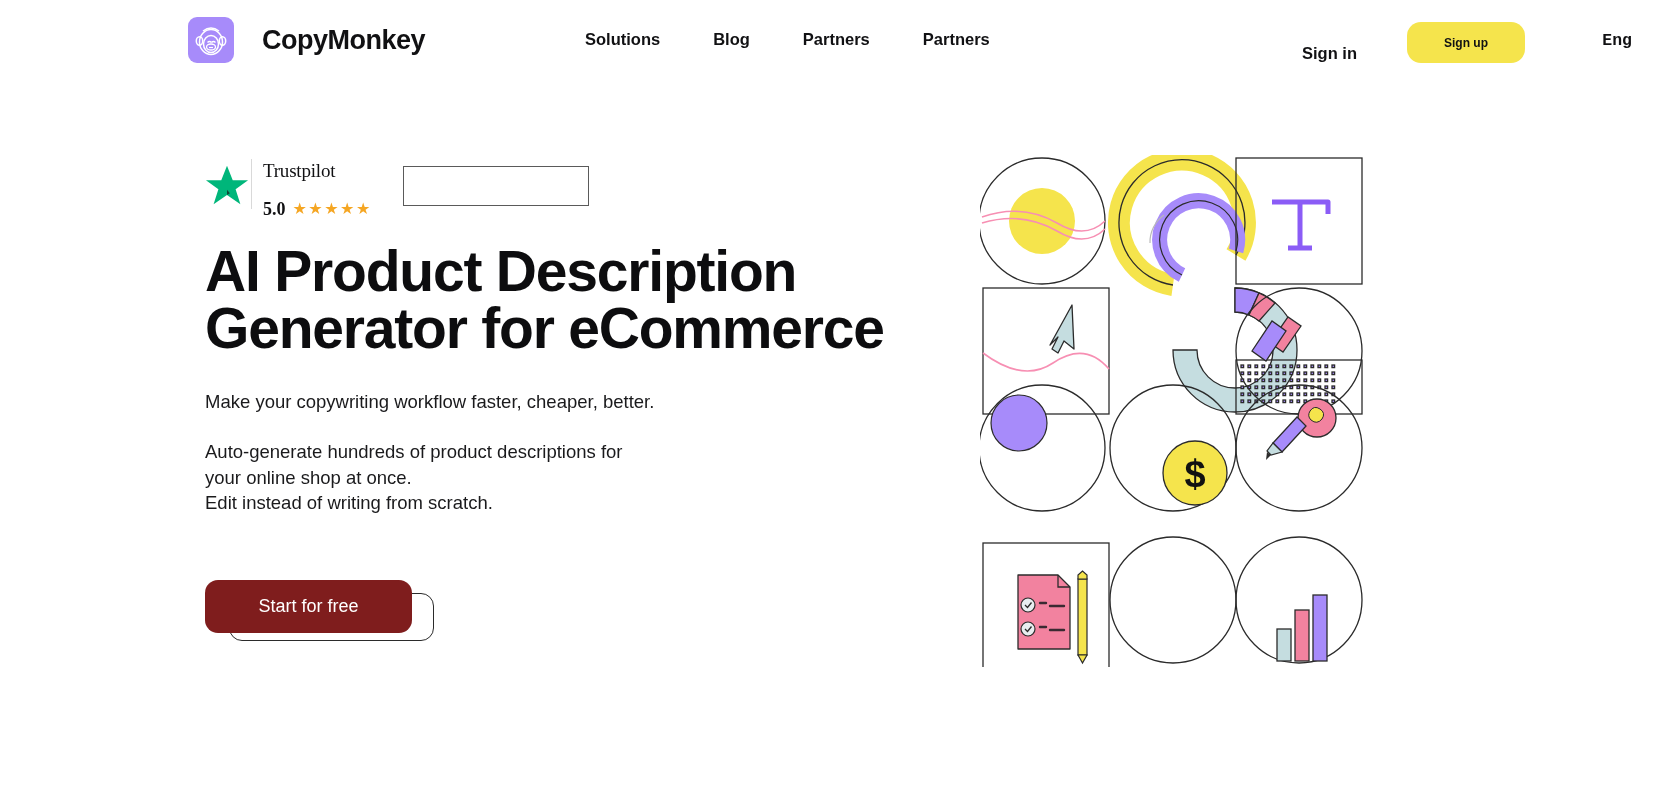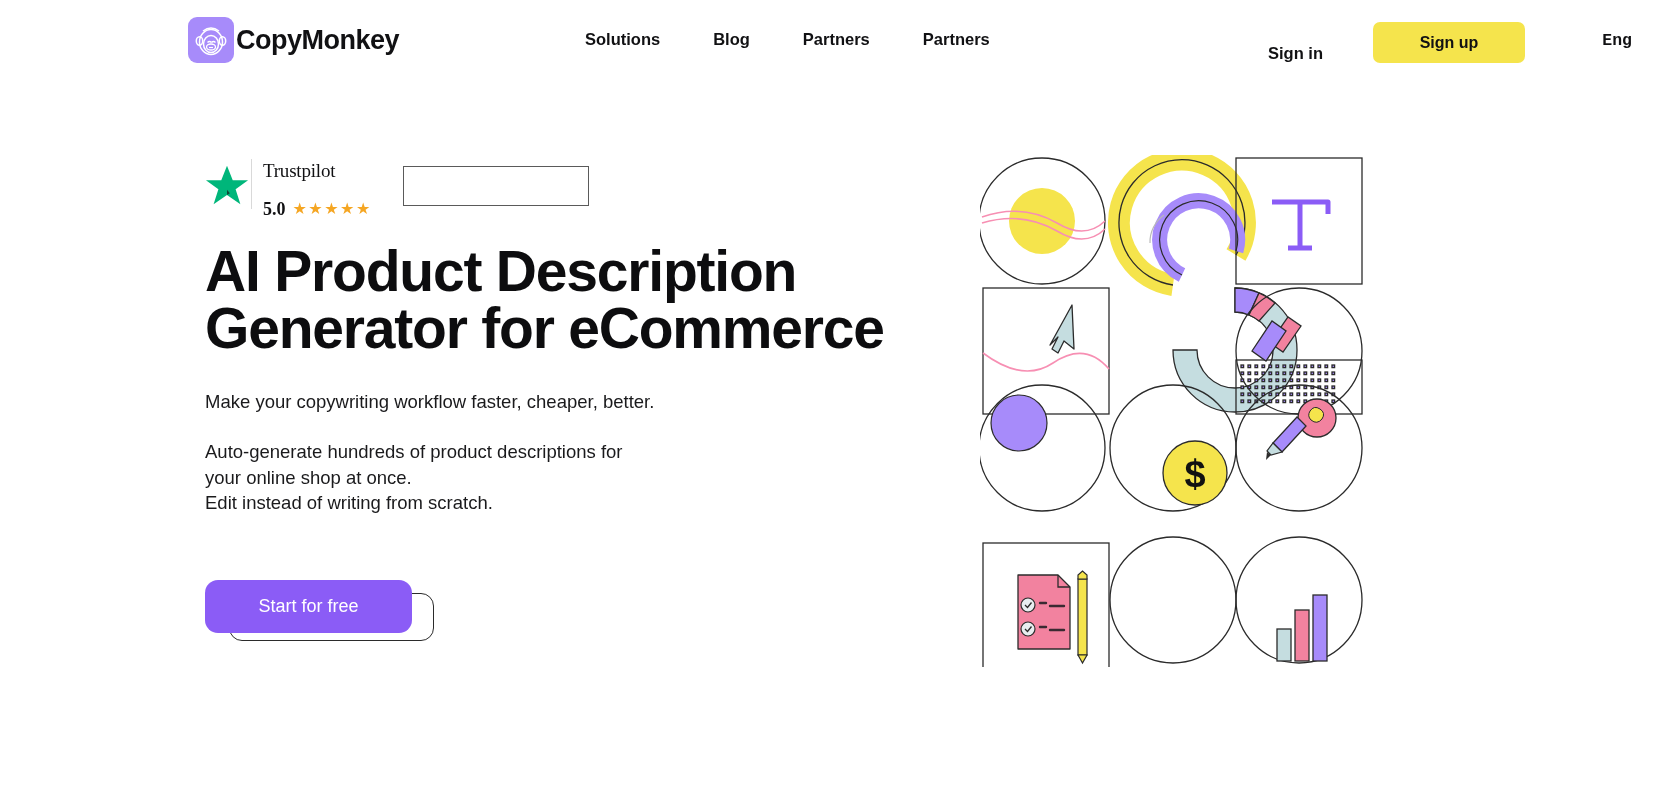--- a/index.html
+++ b/index.html
@@ -11,21 +11,21 @@
   }
   .page { position: relative; width: 1680px; height: 791px; background:#fff; }
 
   
   .header {
     position: absolute; top: 0; left: 0; width: 1680px; height: 84px;
     display: flex; align-items: center;
   }
   .brand {
     position: absolute; left: 188px; top: 17px;
-    display: flex; align-items: center; gap: 2px;
+    display: flex; align-items: center; gap: 28px;
   }
   .logo-tile {
     width: 46px; height: 46px; border-radius: 9px;
     background: #a78bfa; position: relative; flex: none;
   }
   .logo-tile svg { position: absolute; inset: 0; }
   .brand-name {
     font-size: 27px; font-weight: 700; color: #111113;
     letter-spacing: -0.5px; white-space: nowrap;
     font-family: "Liberation Sans", sans-serif;
@@ -41,23 +41,23 @@
   }
 
   .auth { position: absolute; right: 155px; top: 22px; display:flex; align-items:flex-end; gap: 0; }
   .signin {
     font-size: 16.5px; font-weight: 700; color: #111113;
     background: none; border: none; cursor: pointer;
     padding: 0; margin-right: 50px; white-space: nowrap;
     font-family: "Liberation Sans", sans-serif;
   }
   .signup {
-    width: 152px; height: 41px; border-radius: 7px;
+    width: 118px; height: 41px; border-radius: 14px;
     background: #f6e košík; background: #f5e44c; border: none; cursor: pointer;
-    font-size: 16px; font-weight: 700; color: #111113;
+    font-size: 12px; font-weight: 700; color: #111113;
     font-family: "Liberation Sans", sans-serif; white-space: nowrap;
   }
   .lang {
     position: absolute; right: 48px; top: 31px;
     font-size: 16.5px; font-weight: 700; color: #111113;
     background: none; border: none; cursor: pointer;
     font-family: Liberation Mono, monospace;
   }
 
   
@@ -94,21 +94,21 @@
 
   .cta-wrap { position: relative; margin-top: 64px; width: 230px; height: 56px; }
   .cta-outline {
     position: absolute; left: 24px; top: 13px;
     width: 205px; height: 48px; border: 1.4px solid #2b2b2b;
     border-radius: 13px; background: transparent;
   }
   .cta-btn {
     position: absolute; left: 0; top: 0;
     width: 207px; height: 53px; border-radius: 13px;
-    background: #8b5cf6; border: none; cursor: pointer;
+    background: #7f1d1d; border: none; cursor: pointer;
     color: #ffffff; font-size: 18px; font-weight: 400;
     font-family: "Liberation Sans", sans-serif;
   }
 
   
   .illo { position: absolute; left: 980px; top: 155px; width: 385px; height: 512px; }
   .illo svg { display: block; }
 </style>
 </head>
 <body>

